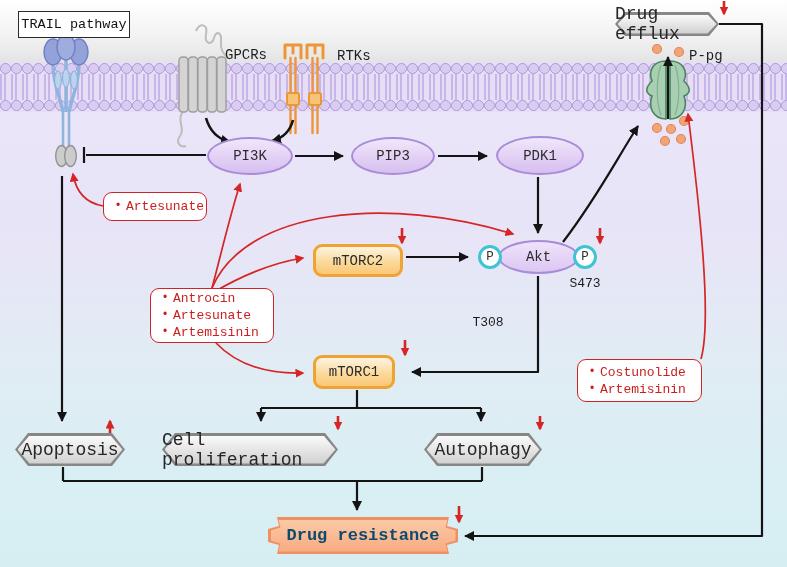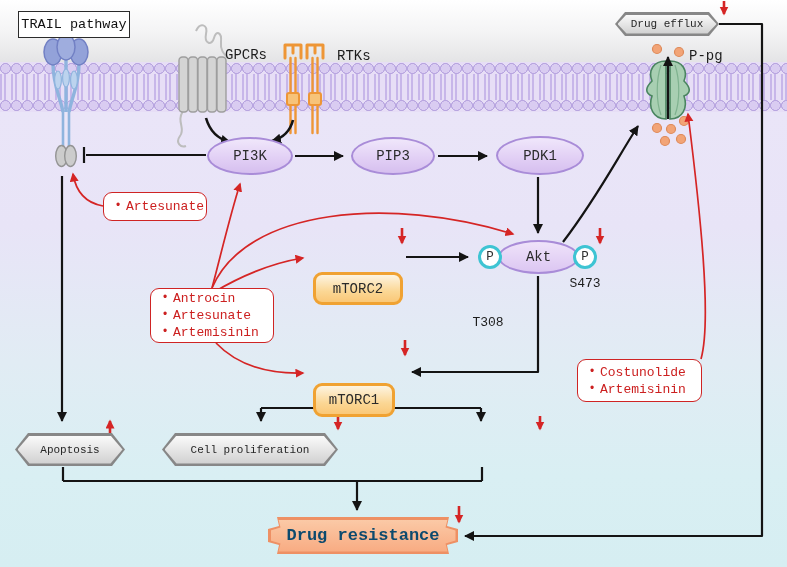--- a/index.html
+++ b/index.html
@@ -34,34 +34,34 @@
   .ellipse{
     position:absolute;z-index:6;border-radius:50%;
     background:linear-gradient(180deg,#f0e7fb 0%,#e2d0f5 55%,#d6bfef 100%);
     border:2.5px solid #a98cd8;display:flex;align-items:center;justify-content:center;
     font-size:14px;color:#2a2a2a;box-sizing:border-box;
   }
   .obox{
     position:absolute;z-index:6;border-radius:9px;
     background:linear-gradient(180deg,#fdf4e1 0%,#fbd795 60%,#fac878 100%);
     border:3px solid #f0a232;display:flex;align-items:center;justify-content:center;
-    font-size:14px;color:#2a2a2a;box-sizing:border-box;margin-top:28px;
+    font-size:14px;color:#2a2a2a;box-sizing:border-box;
   }
   .pcircle{
     position:absolute;z-index:7;width:24px;height:24px;border-radius:50%;box-sizing:border-box;
     background:#fff;border:3.5px solid #3ec4d3;display:flex;align-items:center;justify-content:center;
     font-size:12.5px;color:#2e2e2e;
   }
   .site{position:absolute;z-index:6;font-size:13px;color:#1d1d1d;width:60px;text-align:center;}
   .hex{position:absolute;z-index:6;}
   .hex .outer{position:absolute;inset:0;background:#878787;
     clip-path:polygon(13px 0,calc(100% - 13px) 0,100% 50%,calc(100% - 13px) 100%,13px 100%,0 50%);}
   .hex .inner{position:absolute;inset:2.5px;background:linear-gradient(180deg,#fafafa 0%,#e3e3e3 55%,#d0d0d0 100%);
     clip-path:polygon(12px 0,calc(100% - 12px) 0,100% 50%,calc(100% - 12px) 100%,12px 100%,0 50%);}
-  .hex .txt{position:absolute;inset:0;display:flex;align-items:center;justify-content:center;font-size:11px;color:#262626;}
+  .hex .txt{position:absolute;inset:0;display:flex;align-items:center;justify-content:center;font-size:18px;color:#262626;}
   .efflux .outer{clip-path:polygon(10px 0,calc(100% - 10px) 0,100% 50%,calc(100% - 10px) 100%,10px 100%,0 50%);}
   .efflux .inner{clip-path:polygon(9px 0,calc(100% - 9px) 0,100% 50%,calc(100% - 9px) 100%,9px 100%,0 50%);}
   .redbox{
     position:absolute;z-index:6;background:#fff;border:1.8px solid #cf2424;border-radius:9px;
     padding:4px 8px 4px 6px;box-sizing:border-box;display:flex;flex-direction:column;justify-content:center;
   }
   .drug-line{display:flex;align-items:center;font-size:13px;color:#cc2020;line-height:17px;white-space:nowrap;}
   .drug-line .bullet{width:16px;text-align:center;flex:0 0 16px;font-size:12px;}
   .result{position:absolute;left:268px;top:517px;width:190px;height:37px;z-index:6;}
   .result .outer{position:absolute;inset:0;background:#ee9064;
@@ -238,19 +238,24 @@
   <div class="hex" style="left:162px;top:433px;width:176px;height:33px;">
     <div class="outer"></div>
     <div class="inner"></div>
     <div class="txt">Cell proliferation</div>
   </div>
   <div class="hex" style="left:15px;top:433px;width:110px;height:33px;">
     <div class="outer"></div>
     <div class="inner"></div>
     <div class="txt">Apoptosis</div>
   </div>
+  <div class="hex" style="left:424px;top:433px;width:118px;height:33px;">
+    <div class="outer"></div>
+    <div class="inner"></div>
+    <div class="txt">Autophagy</div>
+  </div>
 
   <div class="result">
     <div class="outer"></div>
     <div class="inner"></div>
     <div class="txt">Drug resistance</div>
   </div>
 </div>
 
 </body></html>

